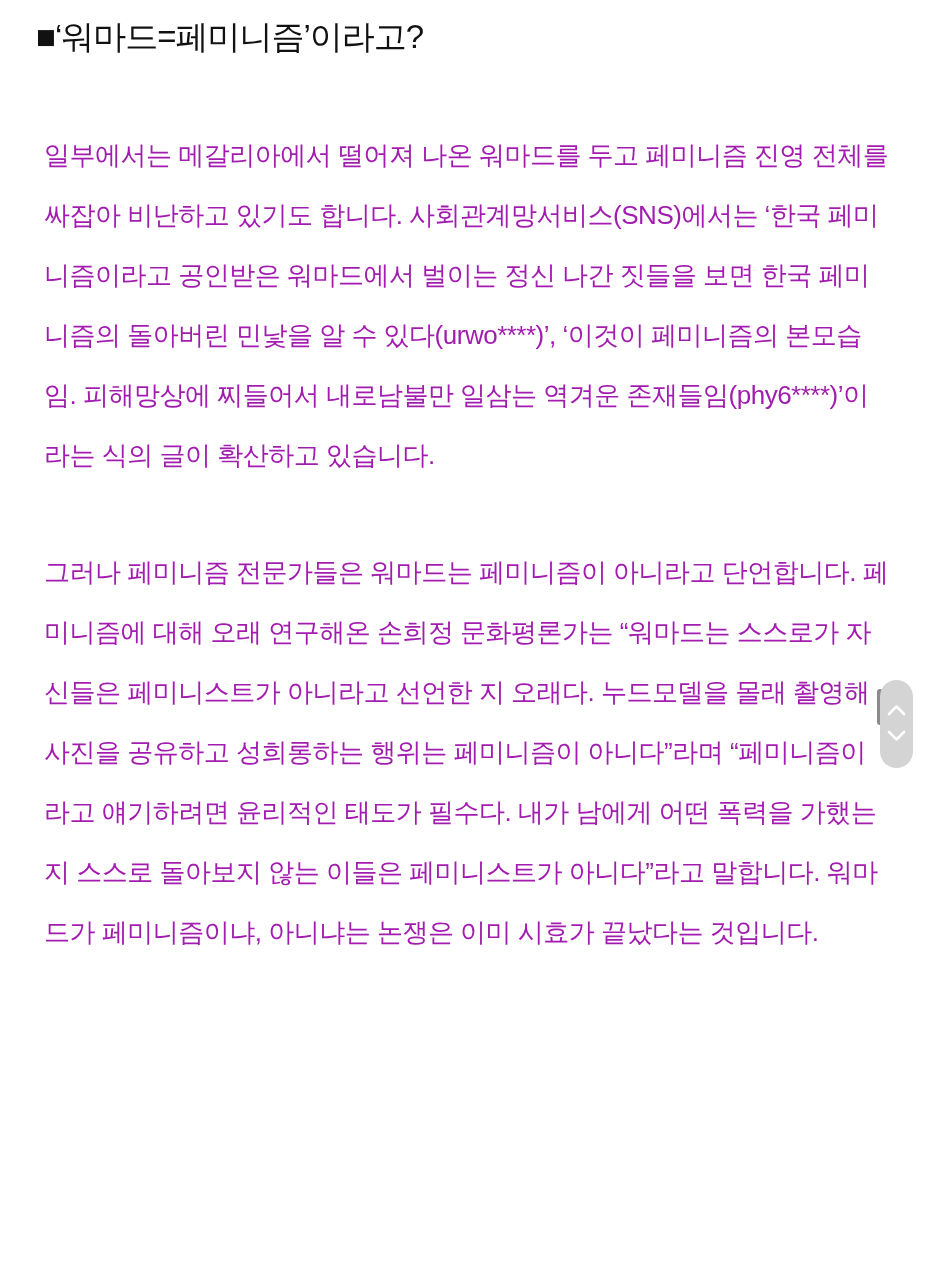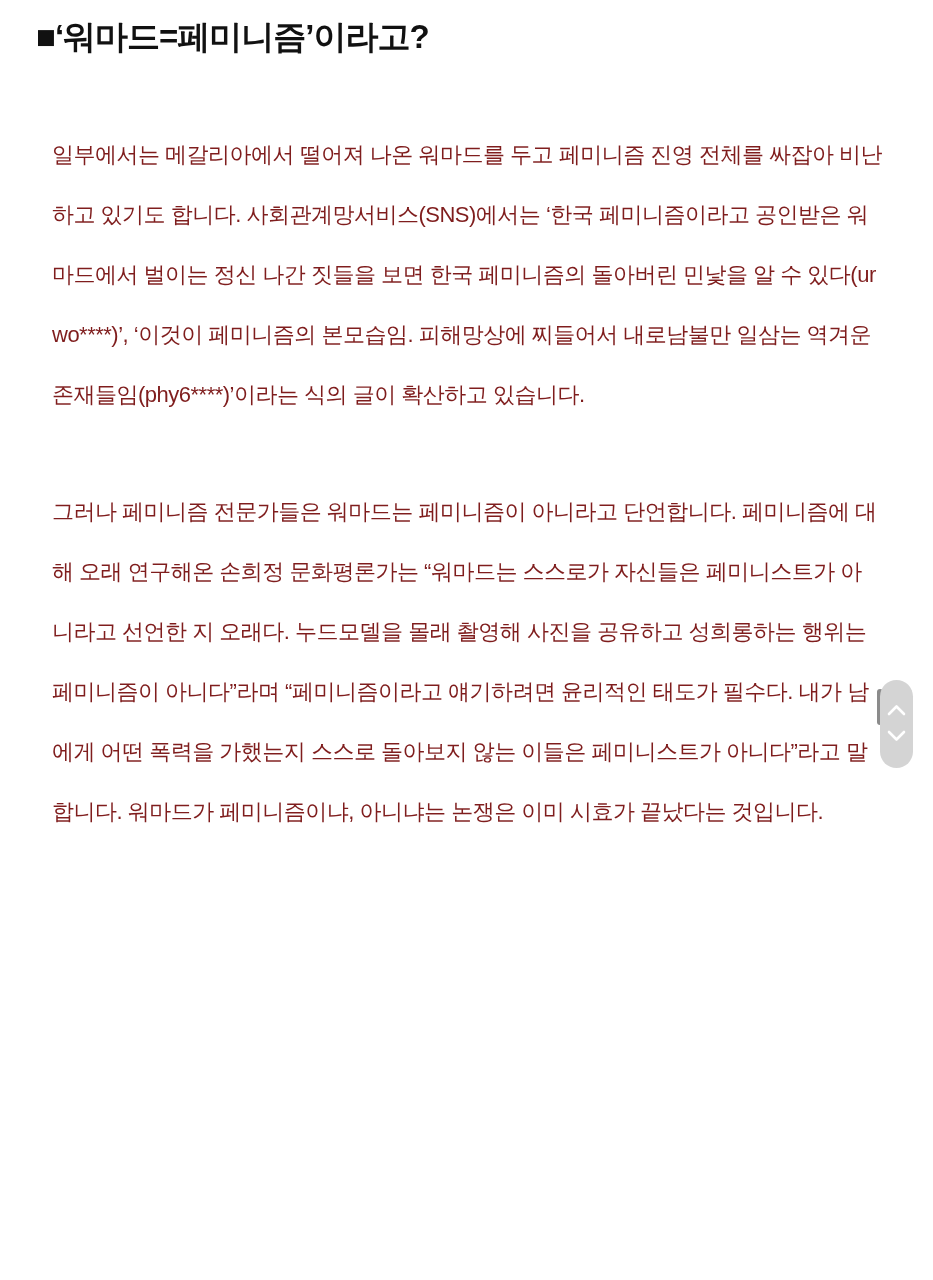--- a/index.html
+++ b/index.html
@@ -19,30 +19,30 @@
     width: 933px;
     height: 1280px;
     box-sizing: border-box;
     padding: 0 34px 0 36px;
     background: #ffffff;
   }
   .article-heading {
     margin: 16px 0 0 0;
     font-size: 33px;
     line-height: 42px;
-    font-weight: 700;
+    font-weight: 400;
     color: #111111;
     letter-spacing: -1px;
   }
   .article-para {
-    margin: 16px;
-    font-size: 22px;
+    margin: 8px;
+    font-size: 26px;
     line-height: 60px;
     font-weight: 400;
-    color: #7f1d1d;
+    color: #a21caf;
     letter-spacing: -0.5px;
     word-break: break-all;
     overflow-wrap: anywhere;
     text-align: left;
   }
   .article-para.first {
     margin-top: 67px;
   }
   .article-para.second {
     margin-top: 57px;

